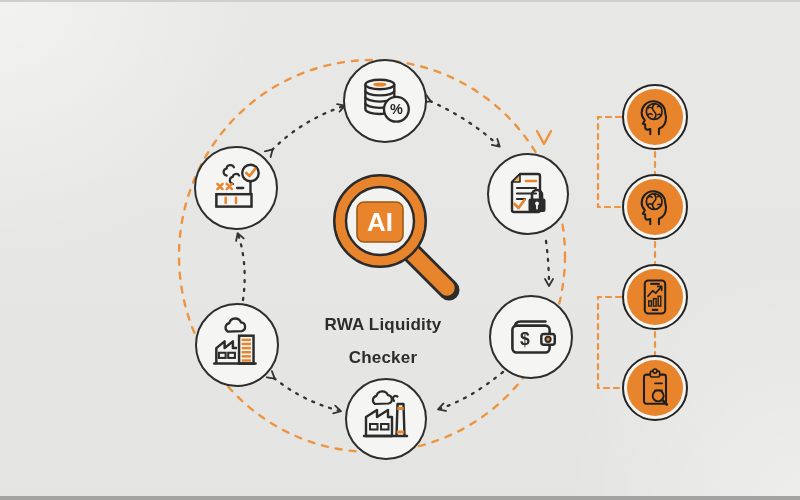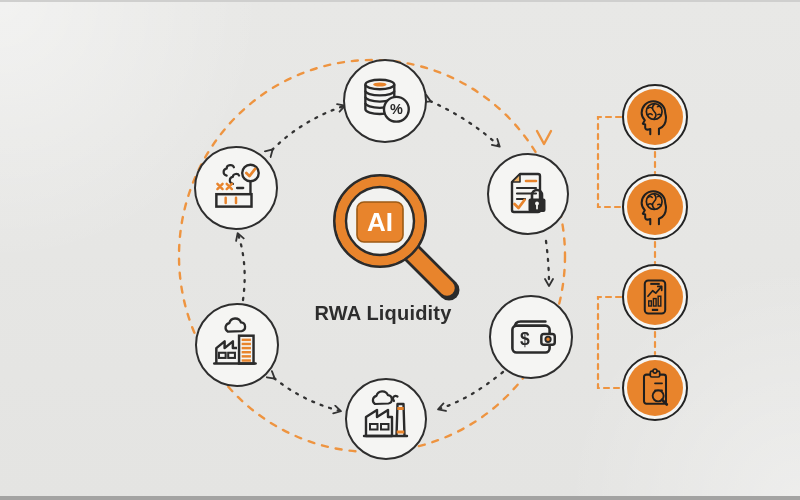--- a/index.html
+++ b/index.html
@@ -26,22 +26,22 @@
   .side-node{
     position:absolute;width:66px;height:66px;border:2.5px solid #242424;border-radius:50%;
     background:#f5f5f3;display:flex;align-items:center;justify-content:center;
     box-sizing:border-box;
   }
   .side-node .orange-disc{
     width:56px;height:56px;border-radius:50%;background:#e8842c;
     display:flex;align-items:center;justify-content:center;
   }
   .title{
-    position:absolute;left:233px;top:297px;width:300px;
-    text-align:center;font-weight:700;font-size:20px;line-height:33px;
+    position:absolute;left:233px;top:308px;width:300px;
+    text-align:center;font-weight:700;font-size:17px;line-height:33px;
     color:#2d2d2d;letter-spacing:.2px;
   }
 </style>
 </head>
 <body>
 
 <div class="canvas">
   <div class="edge-top"></div>
 
   <svg class="layer" width="800" height="500" viewBox="0 0 800 500">
@@ -169,20 +169,21 @@
     <line x1="411" y1="252" x2="447" y2="288" stroke="#e8842c" stroke-width="15.5" stroke-linecap="round"></line>
     <circle cx="380" cy="221" r="45.5" fill="#f2f2f0" stroke="#2b2b2b" stroke-width="3"></circle>
     <circle cx="380" cy="221" r="39.5" fill="none" stroke="#e8842c" stroke-width="10"></circle>
     <circle cx="380" cy="221" r="34" fill="none" stroke="#2b2b2b" stroke-width="2.4"></circle>
     <rect x="357" y="202" width="46" height="40" rx="7" fill="#e8842c" stroke="#9c5a14" stroke-width="1.6"></rect>
     <text x="380" y="231" text-anchor="middle" font-size="26" font-weight="700" fill="#ffffff">AI</text>
   </svg>
 
   <div class="title">
     <div>RWA Liquidity</div>
+    <div>Checker</div>
   </div>
 
   <div class="side-node" style="left:622px;top:84px;">
     <div class="orange-disc">
       <svg width="44" height="44" viewBox="0 0 56 56">
         <path d="M 33,50 V 43 C 39,41 42,35 42,29 C 42,27 41.5,25 41,23 C 41,14 34,8 26,8 C 17,8 11,15 11,23 C 11,27 13,30 15,32 L 12.5,36.5 L 15.5,37.5 L 15.5,41.5 C 15.5,43.5 17.5,44.5 19.5,43.8 L 22,43.3 V 50" fill="none" stroke="#1f1f1f" stroke-width="2.6" stroke-linejoin="round" stroke-linecap="round"></path>
         <circle cx="27" cy="21" r="10" fill="none" stroke="#1f1f1f" stroke-width="2.2"></circle>
         <path d="M 27,12 C 24,15 24,18 27,21 C 30,24 30,27 27,30" fill="none" stroke="#1f1f1f" stroke-width="2" stroke-linecap="round"></path>
         <path d="M 19,17 q 3,-2.5 5.5,0 M 19,25 q 3,-2.5 5.5,0 M 31,15 q 3,-2 5,1 M 31.5,25 q 3,-1.5 4.5,1.5" fill="none" stroke="#1f1f1f" stroke-width="1.8" stroke-linecap="round"></path>
       </svg>

